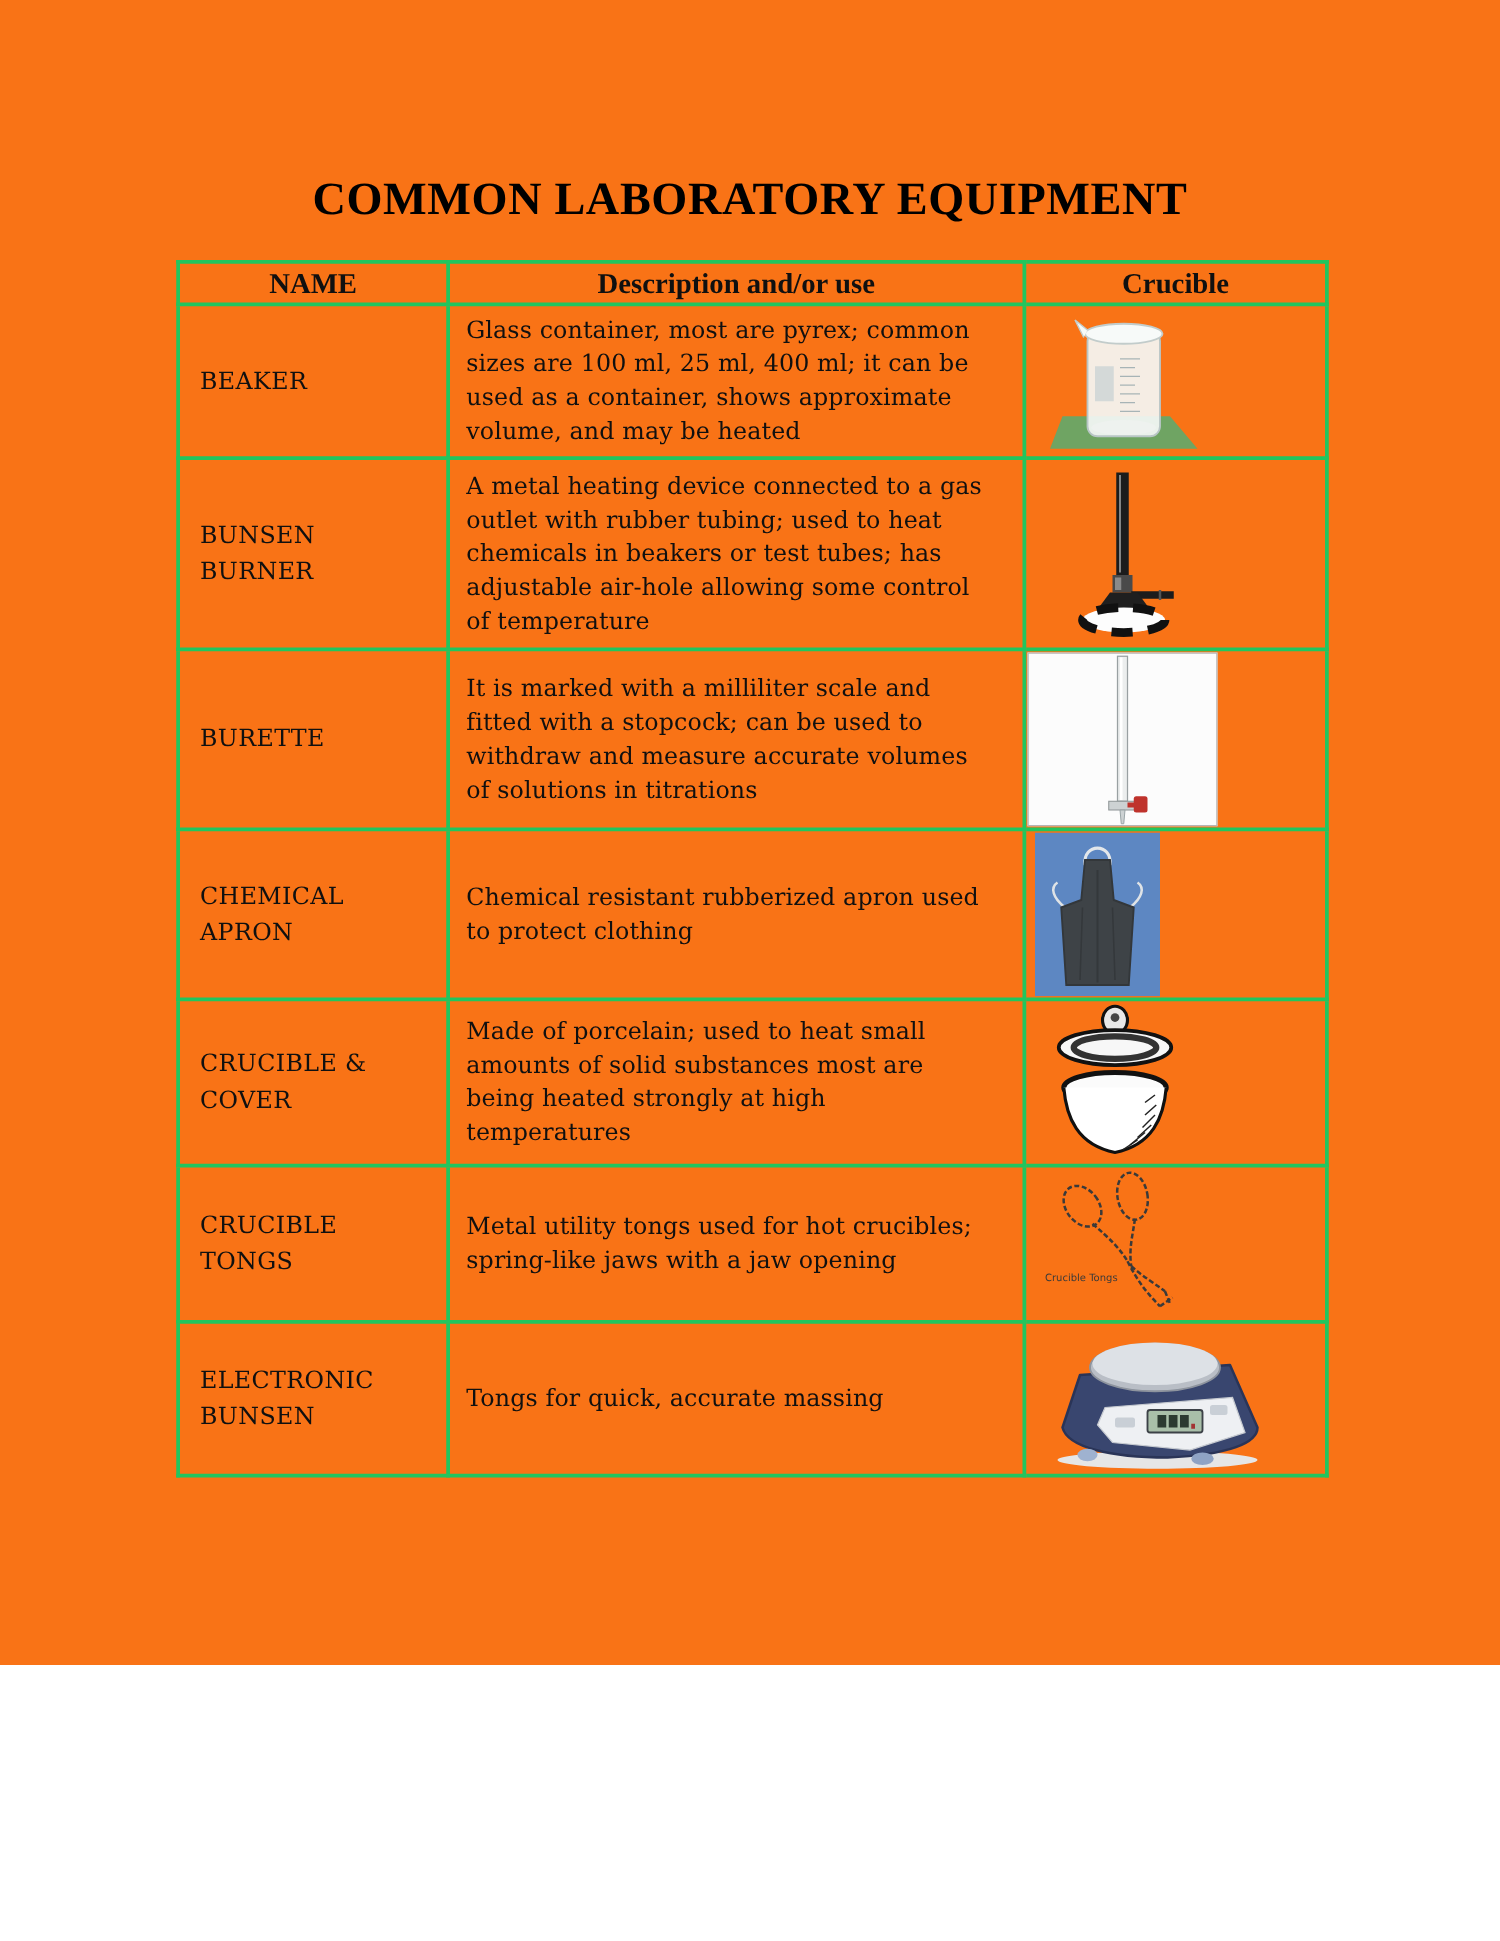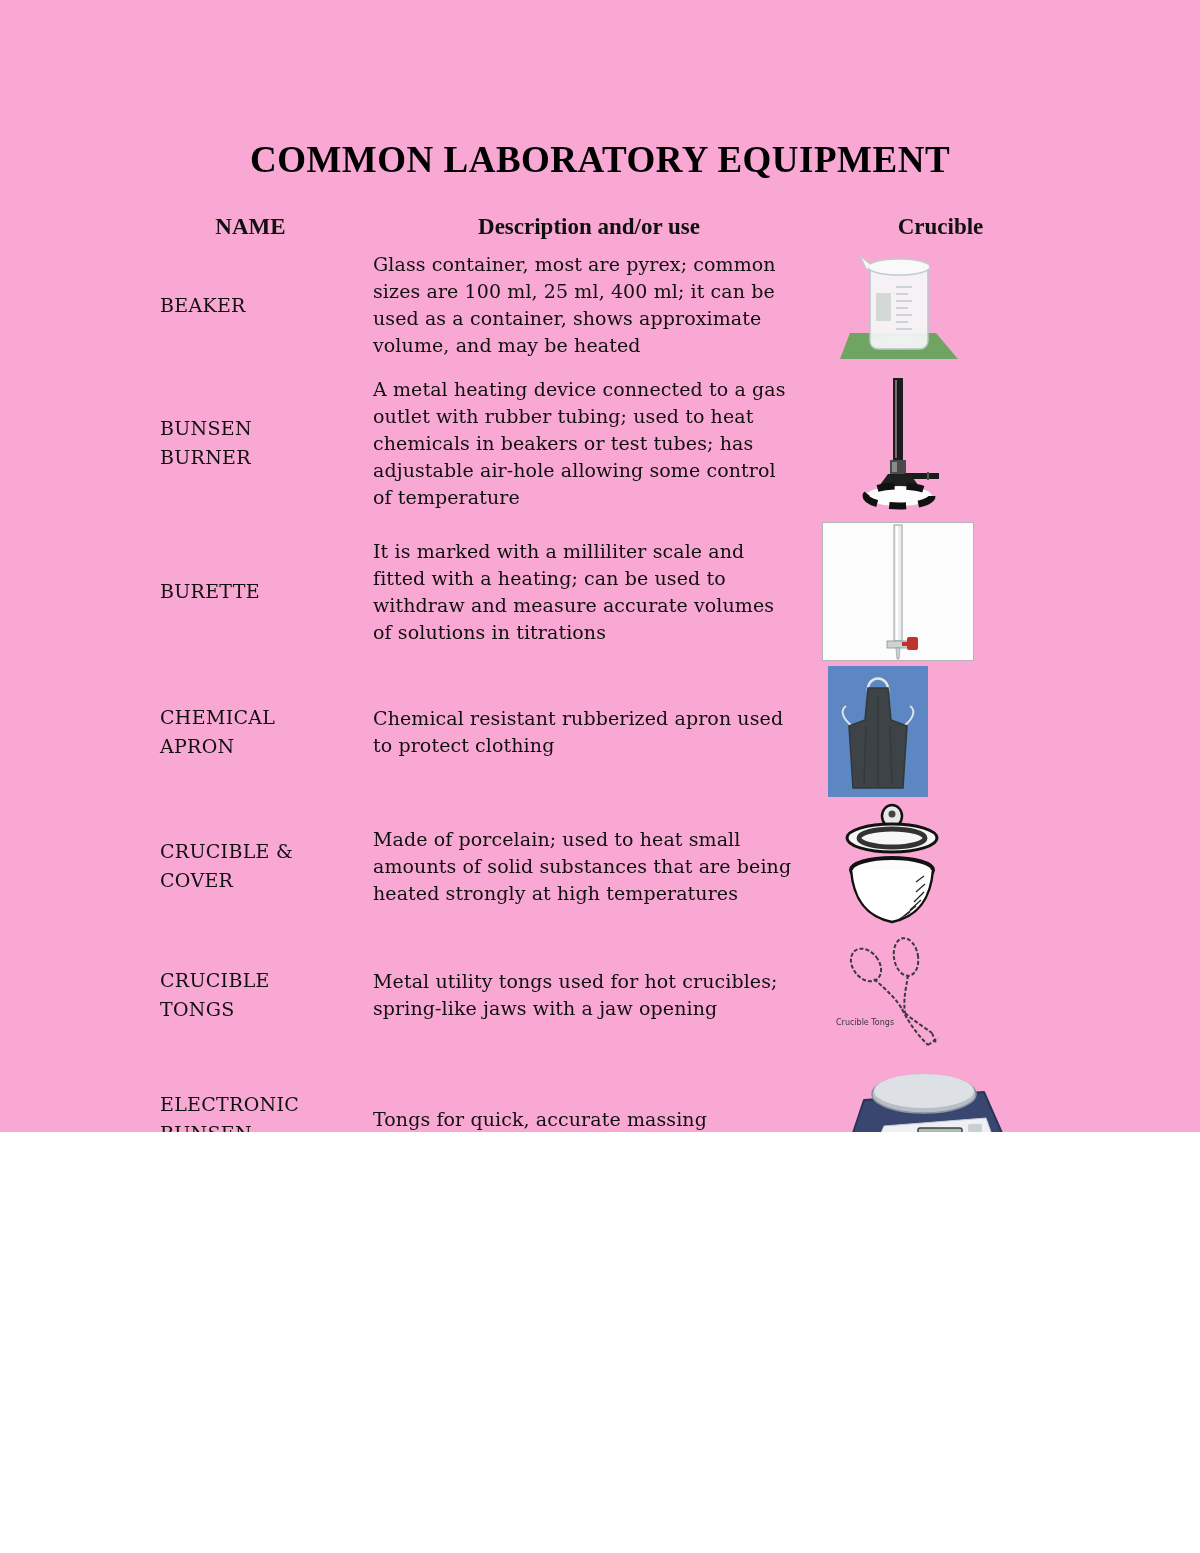--- a/index.html
+++ b/index.html
@@ -1,20 +1,20 @@
 <!DOCTYPE html>
 <html><head>
 <meta charset="utf-8">
 <style>
   * { margin:0; padding:0; box-sizing:border-box; }
   body { background:#ffffff; }
   .page {
     position:relative;
-    width:1200px; height:1132px;
-    background:#f9a8d4;
+    width:1200px; height:1332px;
+    background:#f97316;
     font-family:"DejaVu Serif", serif;
     color:#101010;
   }
   .doc-title {
     position:absolute;
     top:138px; left:0; width:100%;
     text-align:center;
     font-family:"Liberation Serif", serif;
     font-weight:bold;
     font-size:37px;
@@ -22,21 +22,21 @@
     color:#000;
   }
   table.equip-table {
     position:absolute;
     left:141px; top:208px;
     width:919px;
     border-collapse:collapse;
     table-layout:fixed;
   }
   .equip-table td, .equip-table th {
-    border:3px solid #f9a8d4;
+    border:3px solid #22c55e;
     vertical-align:middle;
     overflow:hidden;
   }
   .equip-table th {
     font-family:"Liberation Serif", serif;
     font-weight:bold;
     font-size:23px;
     text-align:center;
     padding:2px 0;
   }
@@ -130,21 +130,21 @@
             <line x1="80" y1="98" x2="80" y2="106" stroke="#555" stroke-width="2"></line>
             <polygon points="40,100 62,100 76,119 26,119" fill="#1f1f1f"></polygon>
             <ellipse cx="51" cy="122" rx="33" ry="10" fill="#fdfdfd" stroke="#111" stroke-width="7" stroke-dasharray="17 12"></ellipse>
           </svg>
         </span>
       </td>
     </tr>
 
     <tr style="height:142px">
       <td class="name-cell">BURETTE</td>
-      <td class="desc-cell">It is marked with a milliliter scale and fitted with a heating; can be used to withdraw and measure accurate volumes of solutions in titrations</td>
+      <td class="desc-cell">It is marked with a milliliter scale and fitted with a stopcock; can be used to withdraw and measure accurate volumes of solutions in titrations</td>
       <td class="pic-cell">
         <span class="pic-wrap img-box" style="width:152px; height:139px">
           <svg width="150" height="137" viewBox="0 0 150 137">
             <rect x="71" y="2" width="8" height="116" fill="#eceeee" stroke="#99a0a2" stroke-width="1"></rect>
             <line x1="74" y1="3" x2="74" y2="117" stroke="#ffffff" stroke-width="2"></line>
             <rect x="64" y="118" width="22" height="7" fill="#cdd2d3" stroke="#8c9294" stroke-width="0.8"></rect>
             <rect x="79" y="119" width="7" height="4" fill="#bf332c"></rect>
             <rect x="84" y="114" width="11" height="13" rx="2" fill="#bf332c"></rect>
             <polygon points="73,125 77,125 76,136 74,136" fill="#cdd2d3" stroke="#9aa4a6" stroke-width="0.8"></polygon>
           </svg>
@@ -169,21 +169,21 @@
             <line x1="38" y1="60" x2="36" y2="118" stroke="#34383b" stroke-width="1.2"></line>
             <line x1="62" y1="60" x2="64" y2="118" stroke="#34383b" stroke-width="1.2"></line>
           </svg>
         </span>
       </td>
     </tr>
 
     <tr style="height:130px">
       <td class="name-cell">CRUCIBLE &amp;
 COVER</td>
-      <td class="desc-cell">Made of porcelain; used to heat small amounts of solid substances that are being heated strongly at high temperatures</td>
+      <td class="desc-cell">Made of porcelain; used to heat small amounts of solid substances most are being heated strongly at high temperatures</td>
       <td class="pic-cell">
         <span class="pic-wrap" style="margin-left:6px">
           <svg width="140" height="128" viewBox="0 0 140 128">
             <ellipse cx="64" cy="14" rx="10" ry="11" fill="#e8e8e8" stroke="#111" stroke-width="2.5"></ellipse>
             <circle cx="64" cy="12" r="3.5" fill="#444"></circle>
             <ellipse cx="64" cy="36" rx="45" ry="14" fill="#f7f7f7" stroke="#111" stroke-width="3"></ellipse>
             <ellipse cx="64" cy="36" rx="33" ry="9" fill="none" stroke="#111" stroke-width="5" opacity="0.85"></ellipse>
             <ellipse cx="64" cy="68" rx="41" ry="12" fill="#fbfbfb" stroke="#111" stroke-width="4"></ellipse>
             <path d="M23,68 C25,92 34,114 64,120 C94,114 103,92 105,68" fill="#ffffff" stroke="#111" stroke-width="2.5"></path>
             <g stroke="#222" stroke-width="1.2">

